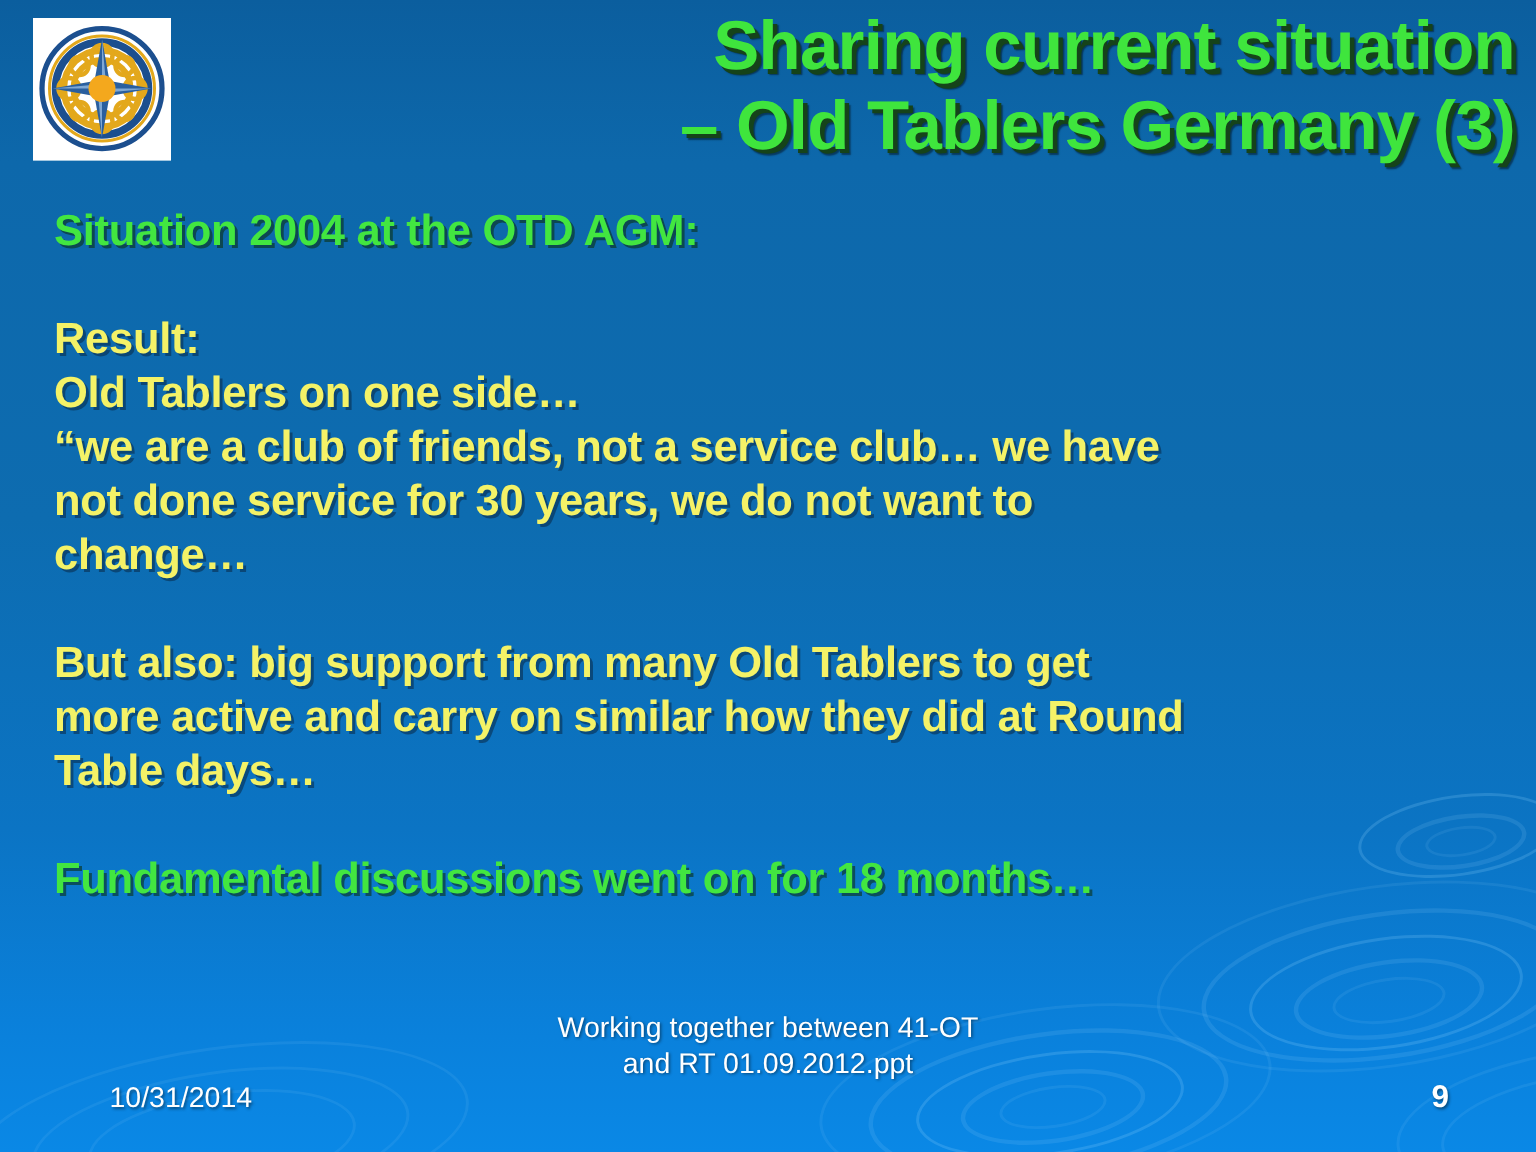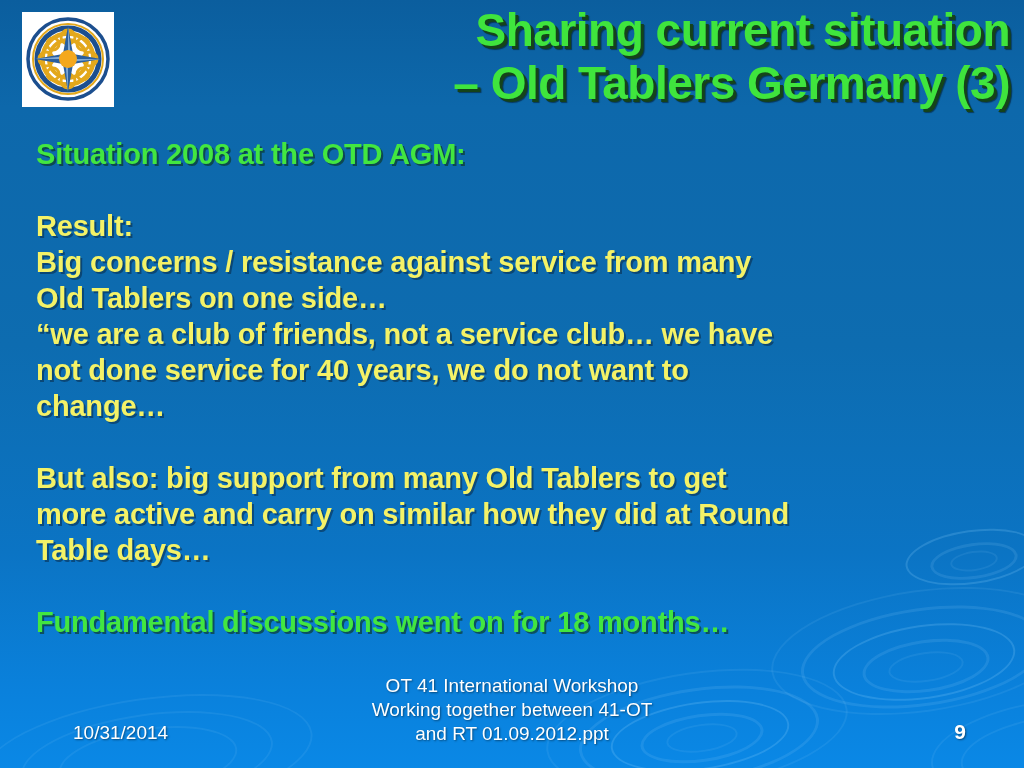--- a/index.html
+++ b/index.html
@@ -182,39 +182,37 @@
       <circle cx="46" cy="47" r="9" fill="#f4a81d"></circle>
     </svg>
   </div>
 
   <div class="title">
     <span class="l1">Sharing current situation</span>
     <span class="l2">– Old Tablers Germany (3)</span>
   </div>
 
   <div class="body">
-    <div class="line green">Situation 2008 at the OTD AGM:</div>
+    <div class="line green">Situation 2004 at the OTD AGM:</div>
     <div class="line blank">&nbsp;</div>
     <div class="line">Result:</div>
-    <div class="line">Big concerns / resistance against service from many</div>
     <div class="line">Old Tablers on one side…</div>
     <div class="line">“we are a club of friends, not a service club… we have</div>
-    <div class="line">not done service for 40 years, we do not want to</div>
+    <div class="line">not done service for 30 years, we do not want to</div>
     <div class="line">change…</div>
     <div class="line blank">&nbsp;</div>
     <div class="line">But also: big support from many Old Tablers to get</div>
     <div class="line">more active and carry on similar how they did at Round</div>
     <div class="line">Table days…</div>
     <div class="line blank">&nbsp;</div>
     <div class="line green">Fundamental discussions went on for 18 months…</div>
   </div>
 
   <div class="footer-date">10/31/2014</div>
 
   <div class="footer-center">
-    <span>OT 41 International Workshop</span>
     <span>Working together between 41-OT</span>
     <span>and RT 01.09.2012.ppt</span>
   </div>
 
   <div class="footer-page">9</div>
 
 </div>
 
 </body></html>

